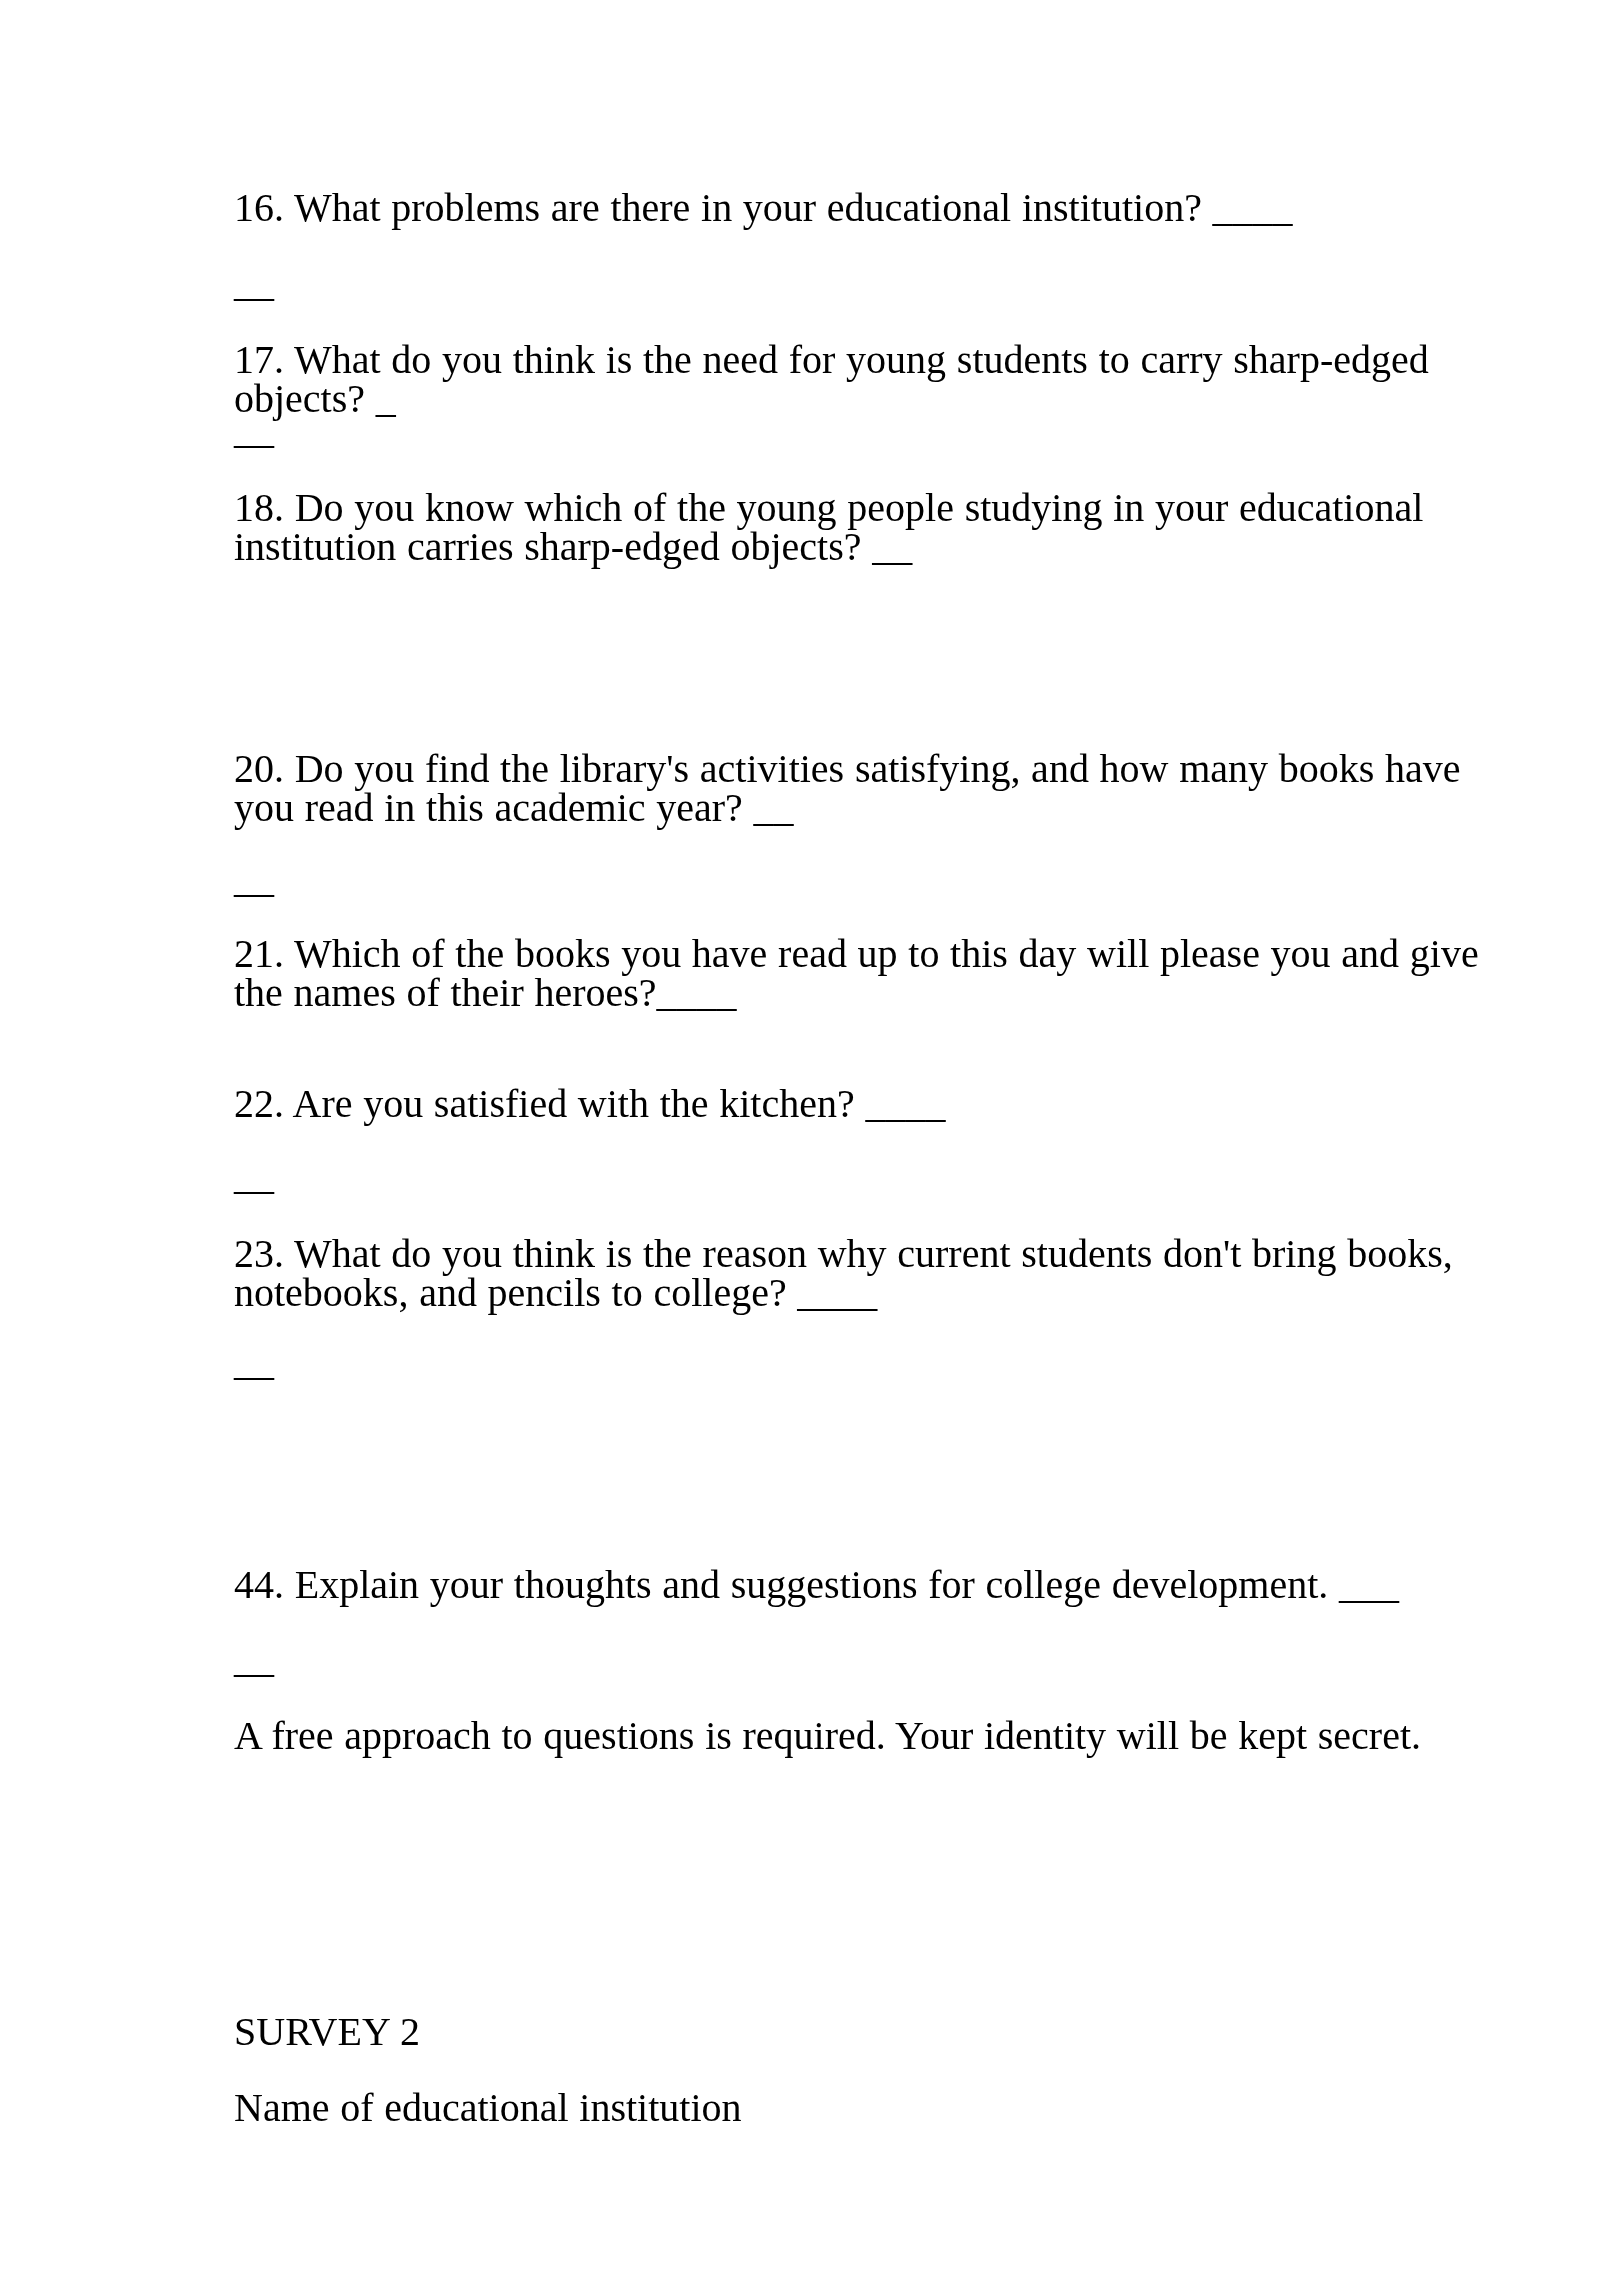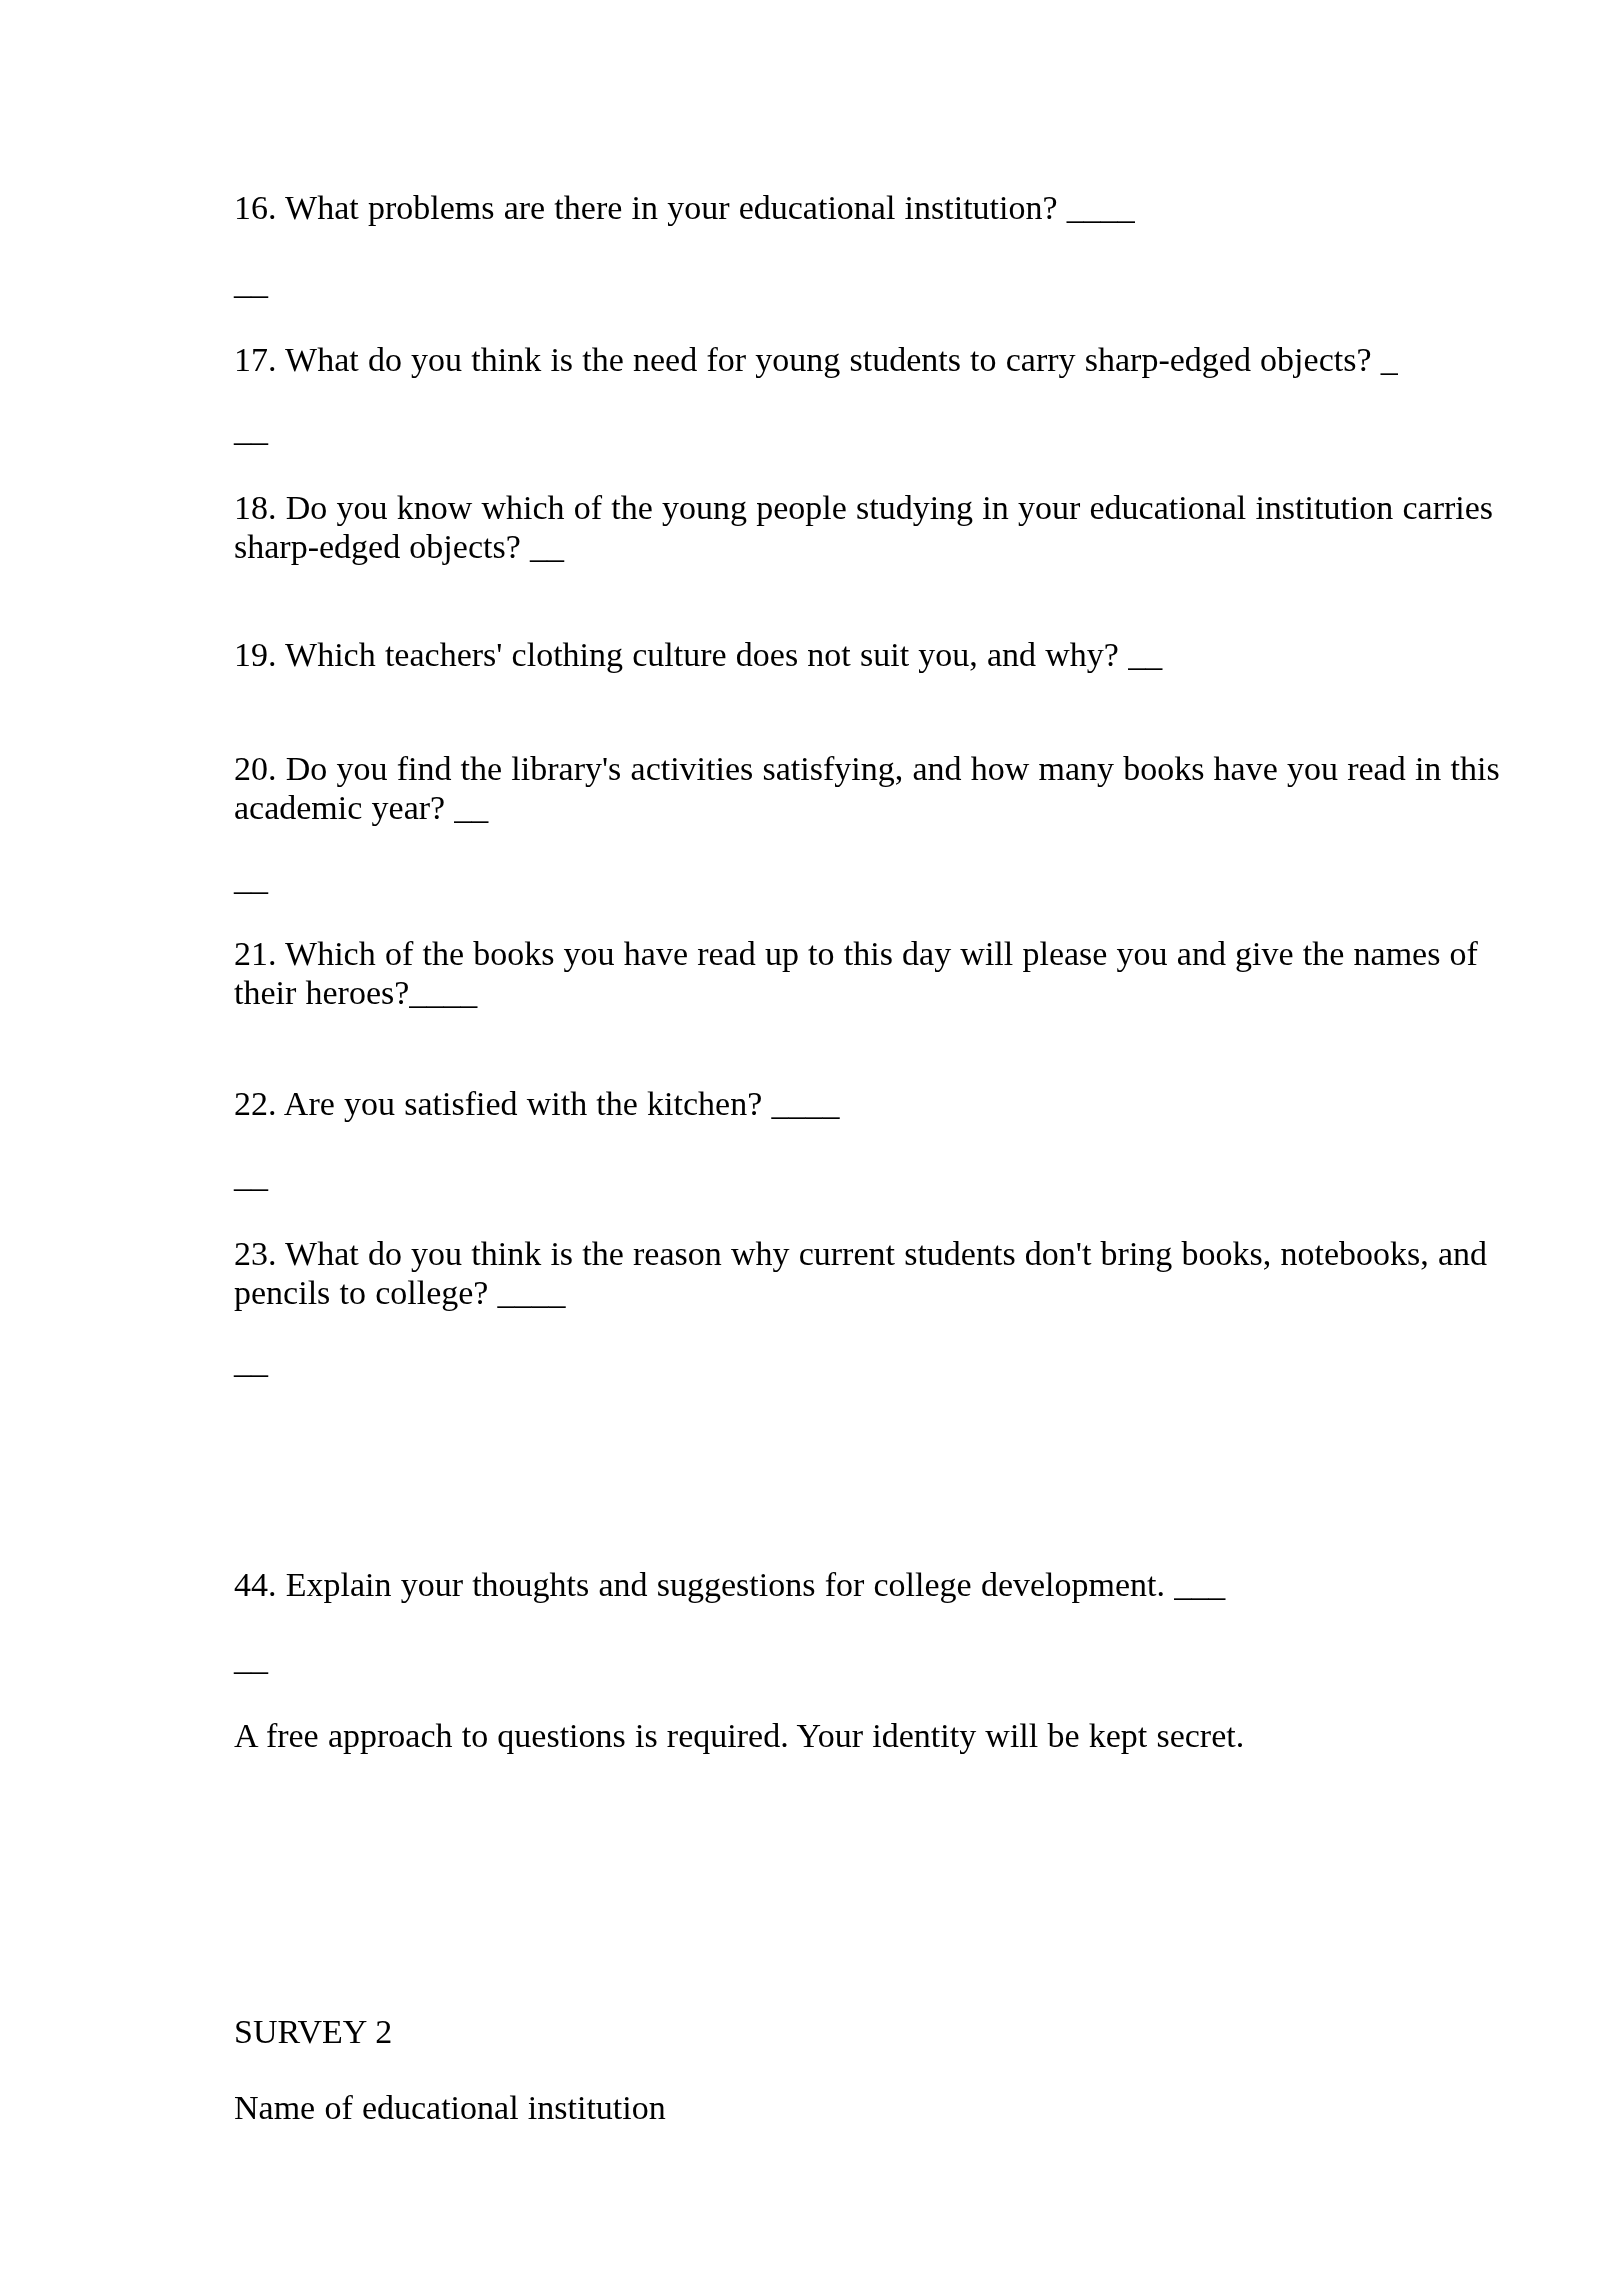--- a/index.html
+++ b/index.html
@@ -7,21 +7,21 @@
     padding: 0;
     background: #ffffff;
   }
   .page {
     position: relative;
     width: 1623px;
     height: 2295px;
     background: #ffffff;
     overflow: hidden;
     font-family: "Liberation Serif", "DejaVu Serif", serif;
-    font-size: 34px;
+    font-size: 40px;
     line-height: 39px;
     color: #000000;
   }
   .block {
     position: absolute;
     left: 234px;
     width: 1273px;
     white-space: pre-wrap;
     word-spacing: 0.7px;
   }
@@ -31,21 +31,20 @@
 </style>
 </head>
 <body>
 
 <div class="page">
   <div class="block" style="top:188px">16. What problems are there in your educational institution? ____</div>
   <div class="block" style="top:263px">__</div>
   <div class="block" style="top:340px">17. What do you think is the need for young students to carry sharp-edged objects? _</div>
   <div class="block" style="top:410px">__</div>
   <div class="block" style="top:488px">18. Do you know which of the young people studying in your educational institution carries sharp-edged objects? __</div>
-  <div class="block" style="top:635px">19. Which teachers' clothing culture does not suit you, and why? __</div>
   <div class="block" style="top:749px">20. Do you find the library's activities satisfying, and how many books have you read in this academic year? __</div>
   <div class="block" style="top:859px">__</div>
   <div class="block" style="top:934px">21. Which of the books you have read up to this day will please you and give the names of their heroes?____</div>
   <div class="block" style="top:1084px">22. Are you satisfied with the kitchen? ____</div>
   <div class="block" style="top:1156px">__</div>
   <div class="block" style="top:1234px">23. What do you think is the reason why current students don't bring books, notebooks, and pencils to college? ____</div>
   <div class="block" style="top:1342px">__</div>
   <div class="block" style="top:1565px">44. Explain your thoughts and suggestions for college development. ___</div>
   <div class="block" style="top:1639px">__</div>
   <div class="block" style="top:1716px">A free approach to questions is required. Your identity will be kept secret.</div>

